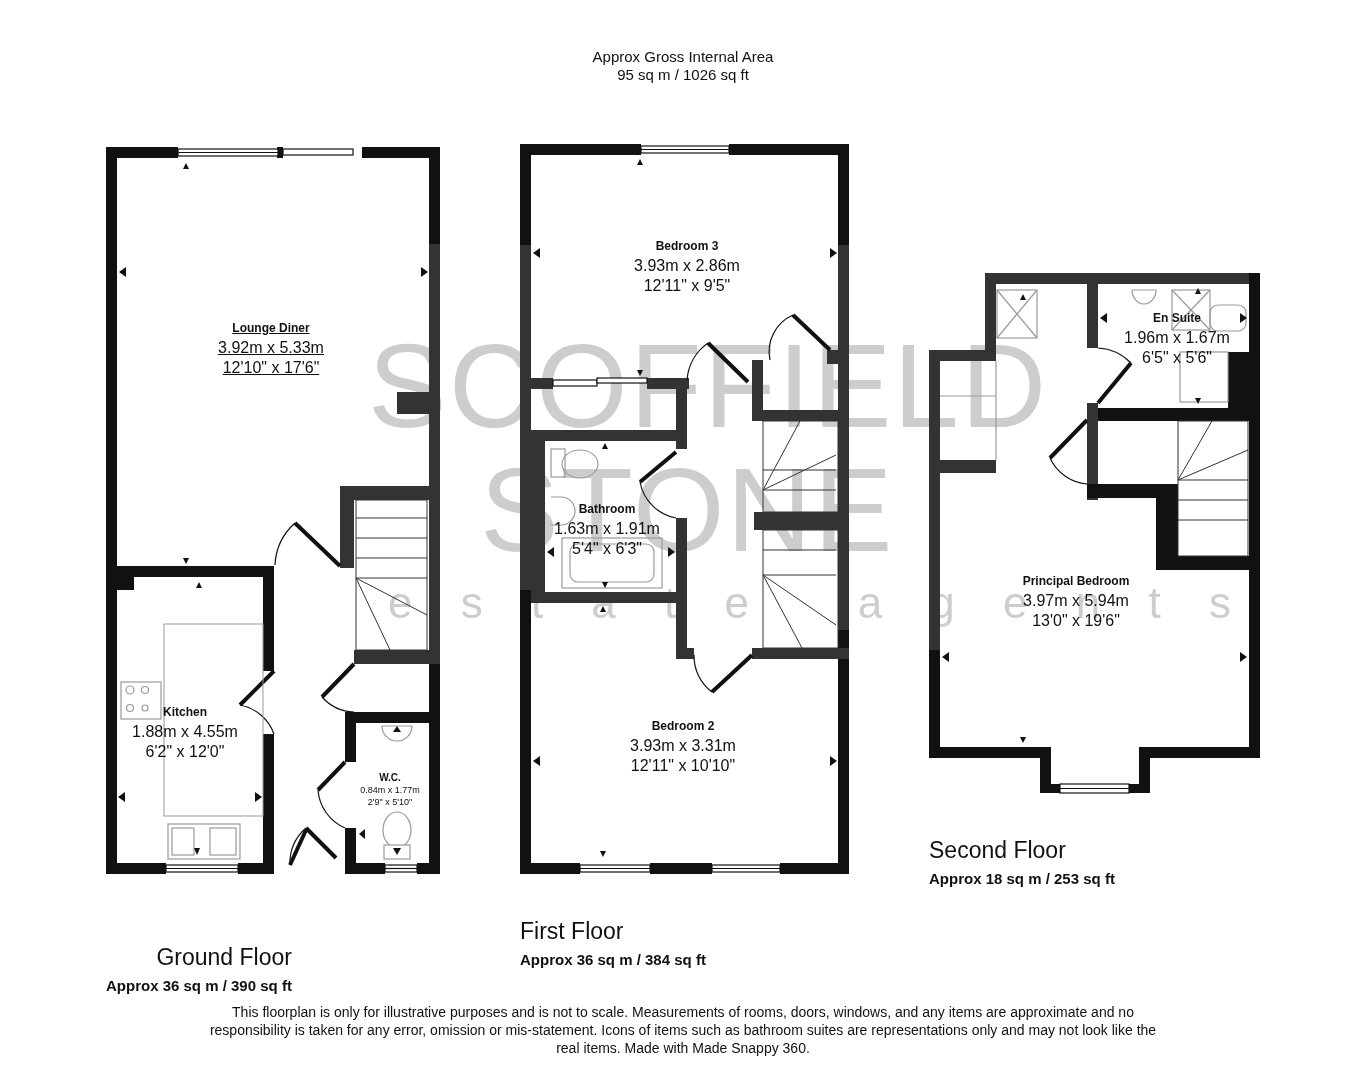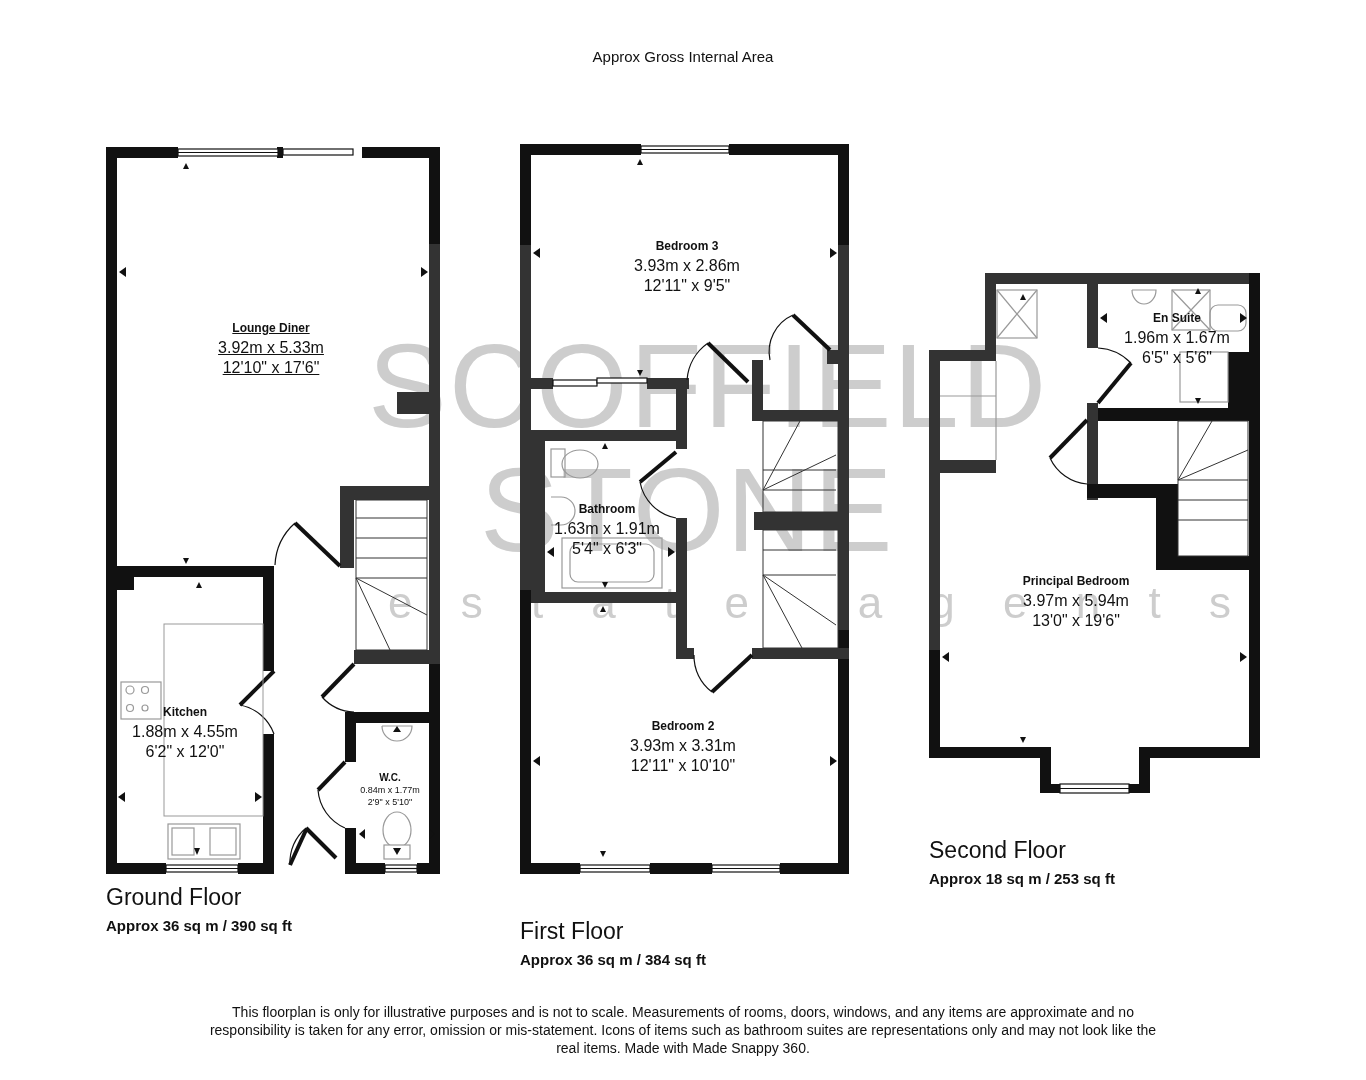--- a/index.html
+++ b/index.html
@@ -17,20 +17,21 @@
   .floor-title { font-size:23px; }
   .floor-area { font-size:15px; font-weight:bold; margin-top:6px; }
   .disclaimer { left:200px; width:966px; top:1003px; text-align:center; font-size:14px; line-height:18px; }
   .wm { position:absolute; color:#c8c8c8; font-family:"Liberation Sans", sans-serif; letter-spacing:0; white-space:nowrap; pointer-events:none; }
 </style>
 </head>
 <body>
 
 <div class="abs header">
   <div>Approx Gross Internal Area</div>
+  <div>95 sq m / 1026 sq ft</div>
 </div>
 
 <div class="wm" style="left:368px; top:318px; font-size:118px; letter-spacing:2px; opacity:0.9;">SCOFFIELD</div>
 <div class="wm" style="left:480px; top:442px; font-size:118px; letter-spacing:2px; opacity:0.9;">STONE</div>
 <div class="wm" style="left:388px; top:578px; font-size:44px; letter-spacing:18px; white-space:pre; opacity:0.9;">e s t a t e   a g e n t s</div>
 
 <svg class="plan-svg" viewBox="0 0 1366 1080" xmlns="http://www.w3.org/2000/svg">
   <defs>
     <marker id="none"></marker>
   </defs>
@@ -327,21 +328,21 @@
   <div class="name">En Suite</div>
   <div class="metric">1.96m x 1.67m</div>
   <div class="imperial">6'5" x 5'6"</div>
 </div>
 <div class="room-label" style="left:1076px; top:571px;">
   <div class="name">Principal Bedroom</div>
   <div class="metric">3.97m x 5.94m</div>
   <div class="imperial">13'0" x 19'6"</div>
 </div>
 
-<div class="abs" style="left:106px; top:884px;">
+<div class="abs" style="left:106px; top:944px;text-align:right;">
   <div class="floor-title">Ground Floor</div>
   <div class="floor-area">Approx 36 sq m / 390 sq ft</div>
 </div>
 <div class="abs" style="left:520px; top:918px;">
   <div class="floor-title">First Floor</div>
   <div class="floor-area">Approx 36 sq m / 384 sq ft</div>
 </div>
 <div class="abs" style="left:929px; top:837px;">
   <div class="floor-title">Second Floor</div>
   <div class="floor-area">Approx 18 sq m / 253 sq ft</div>

